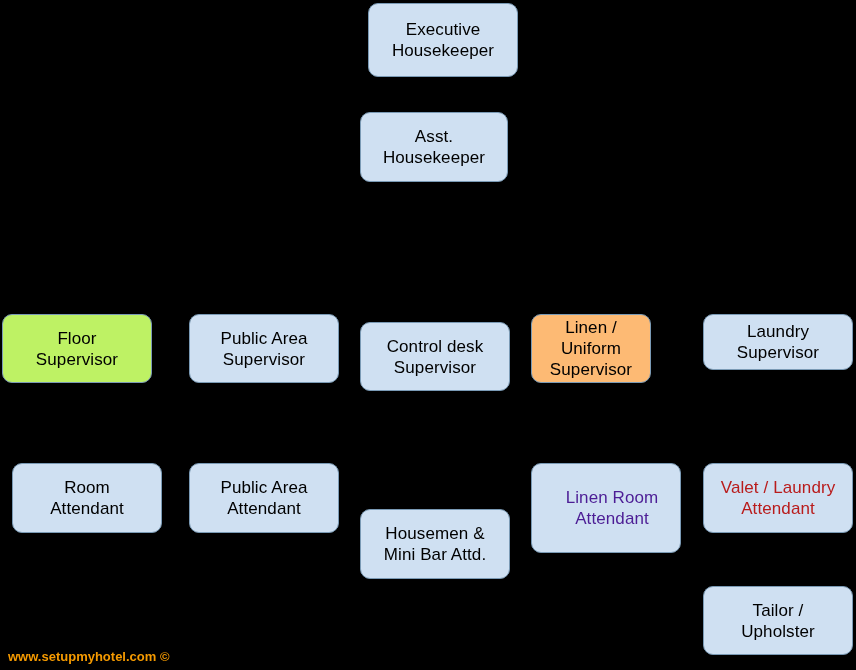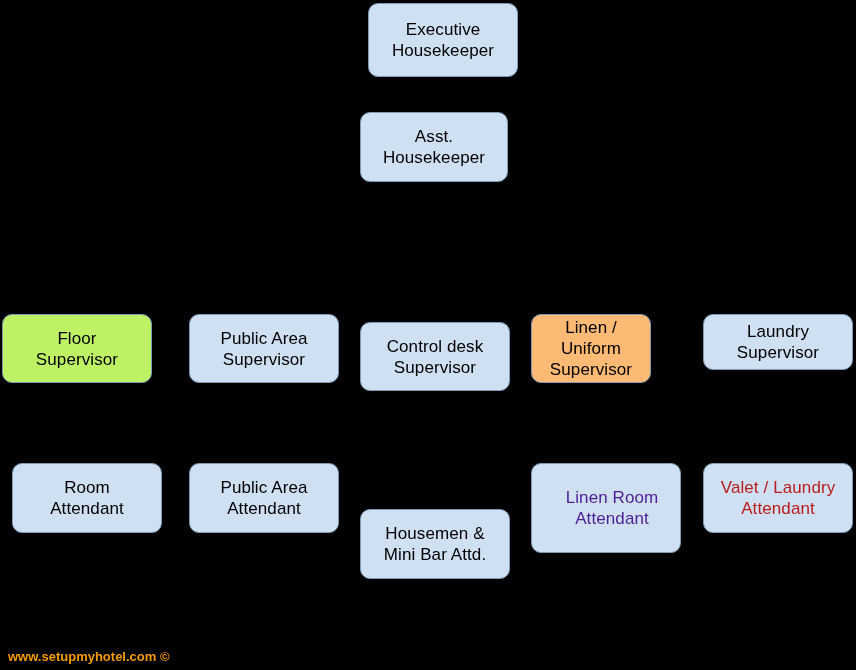--- a/index.html
+++ b/index.html
@@ -102,14 +102,17 @@
     </div>
     <div class="node" style="left: 360px; top: 463px; width: 150px; height: 70px; background: rgb(207, 224, 242); border-color: rgb(122, 154, 181); color: rgb(0, 0, 0); margin-top: 46px;">
       <span>Housemen &amp;<br>Mini Bar Attd.</span>
     </div>
     <div class="node" style="left: 531px; top: 463px; width: 150px; height: 90px; background: rgb(207, 224, 242); border-color: rgb(122, 154, 181); color: #4c1d95; padding-left: 12px;">
       <span>Linen Room<br>Attendant</span>
     </div>
     <div class="node" style="left: 703px; top: 463px; width: 150px; height: 70px; background: rgb(207, 224, 242); border-color: rgb(122, 154, 181); color: #b91c1c;">
       <span>Valet / Laundry<br>Attendant</span>
     </div>
+    <div class="node" style="left: 703px; top: 586px; width: 150px; height: 69px; background: rgb(207, 224, 242); border-color: rgb(122, 154, 181); color: rgb(0, 0, 0);">
+      <span>Tailor /<br>Upholster</span>
+    </div>
     <div id="watermark" style="color: rgb(245, 154, 0);">www.setupmyhotel.com ©</div>
   </div>
 
 </body></html>

